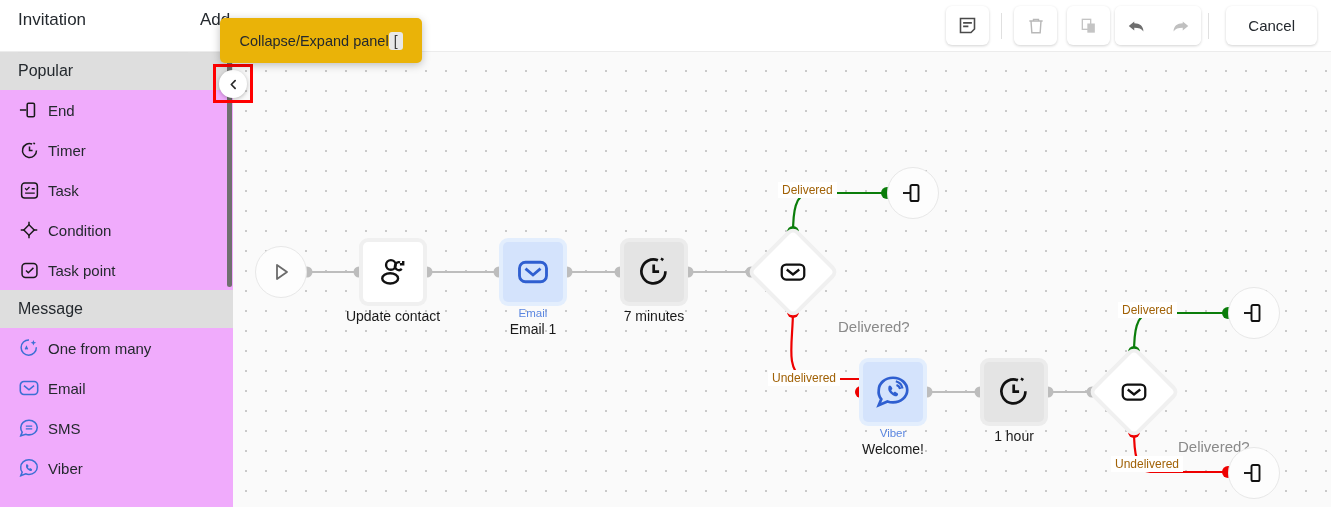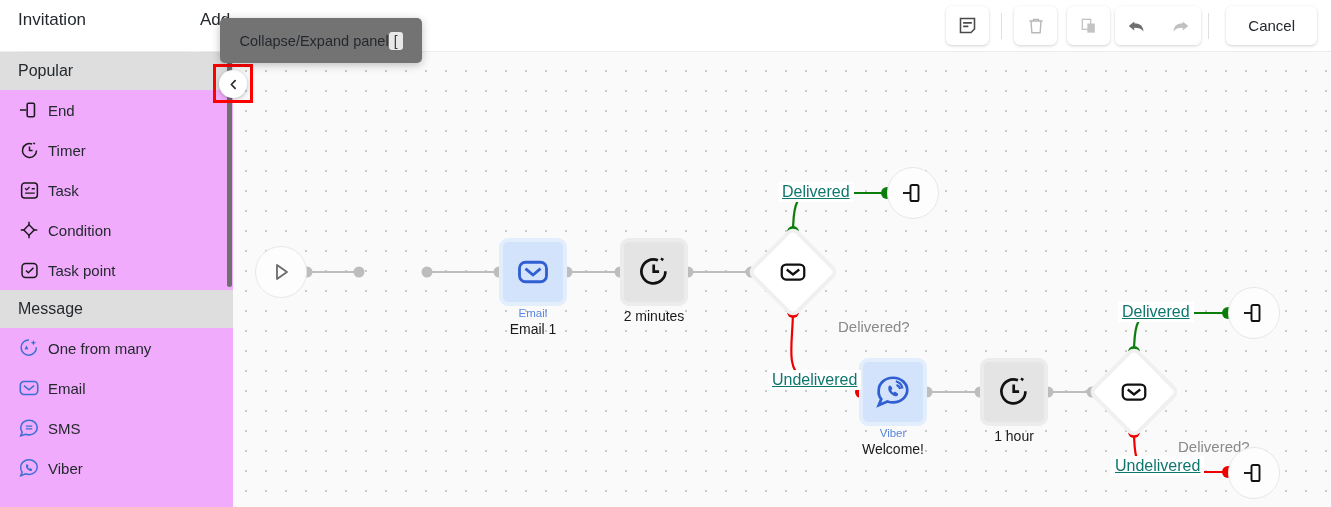--- a/index.html
+++ b/index.html
@@ -79,21 +79,21 @@
     z-index: 28; cursor: pointer;
   }
   .red-highlight {
     position: absolute; left: 213px; top: 64px; width: 40px; height: 39px;
     border: 3px solid #ff0000; z-index: 29; pointer-events: none;
   }
 
   
   .tooltip {
     position: absolute; left: 220px; top: 18px; width: 202px; height: 45px;
-    background: #737373; border-radius: 5px;
+    background: #eab308; border-radius: 5px;
     box-shadow: 0 2px 9px rgba(0,0,0,0.25);
     display: flex; align-items: center; justify-content: center;
     gap: 0; z-index: 40;
   }
   .tooltip-text { font-size: 14.5px; color: #24292e; }
   .kbd {
     background: #e8e8e8; border-radius: 3px; padding: 1px 5px;
     font-size: 14px; color: #3a3a3a; min-width: 13px; text-align: center;
   }
 
@@ -134,22 +134,22 @@
     box-shadow: 0 0 0 4px #f0f0f0;
   }
   .ndiamond-icon {
     position: absolute; left: 0; top: 0; width: 58px; height: 58px;
     display: flex; align-items: center; justify-content: center;
   }
   .cond-text {
     position: absolute; font-size: 15px; color: #8a8a8a; white-space: nowrap; text-align: center;
   }
   .edge-label {
-    position: absolute; background: #ffffff; font-size: 16px;
-    color: #0f766e; padding: 1px 4px; white-space: nowrap; text-decoration: underline;
+    position: absolute; background: #ffffff; font-size: 12px;
+    color: #a16207; padding: 1px 4px; white-space: nowrap;
   }
 </style>
 </head>
 <body>
 
 <div id="app">
 
   <div class="header">
     <div class="header-tabs">
       <div class="htab t1">Invitation</div>
@@ -356,20 +356,33 @@
     </svg>
 
     <div class="node" style="left:22px; top:194px;">
       <div class="ncircle">
         <svg width="24" height="24" viewBox="0 0 24 24" fill="none" stroke="#6b6b6b" stroke-width="1.8" stroke-linejoin="round">
           <path d="M8 5l10 7-10 7z"></path>
         </svg>
       </div>
     </div>
 
+    <div class="node" style="left:130px; top:190px;">
+      <div class="nbox white">
+        <svg width="34" height="34" viewBox="0 0 24 24" fill="none" stroke="#111" stroke-width="1.7">
+          <circle cx="10.5" cy="7" r="3.4"></circle>
+          <ellipse cx="10" cy="16.5" rx="5.6" ry="3.6"></ellipse>
+          <path d="M17 5.2a2.8 2.8 0 1 0 1.2 4.6" stroke-width="1.6"></path>
+          <path d="M19.2 4.2v2.3h-2.3"></path>
+        </svg>
+      </div>
+      <div class="nlabel" style="top:66px;">
+        <div class="main">Update contact</div>
+      </div>
+    </div>
 
     <div class="node" style="left:270px; top:190px;">
       <div class="nbox blue">
         <svg width="36" height="36" viewBox="0 0 24 24" fill="none" stroke="#2f5fd0" stroke-width="1.9">
           <rect x="3" y="5.5" width="18" height="13" rx="4"></rect>
           <path d="M7 9.8l5 4.2 5-4.2"></path>
         </svg>
       </div>
       <div class="nlabel" style="top:64px;">
         <div class="sub">Email</div>
@@ -379,21 +392,21 @@
 
     <div class="node" style="left:391px; top:190px;">
       <div class="nbox gray">
         <svg width="36" height="36" viewBox="0 0 24 24" fill="none" stroke="#111" stroke-width="1.8">
           <path d="M19.6 11.5A8 8 0 1 1 14.6 4.2"></path>
           <path d="M16.6 3.1a8 8 0 0 1 2.9 2.3" stroke-dasharray="1.8 2.4"></path>
           <path d="M11.8 7v4.8h3.6"></path>
         </svg>
       </div>
       <div class="nlabel" style="top:66px;">
-        <div class="main">2 minutes</div>
+        <div class="main">7 minutes</div>
       </div>
     </div>
 
     <div class="node" style="left:531px; top:191px; width:58px; height:58px;">
       <div class="ndiamond"></div>
       <div class="ndiamond-icon">
         <svg width="30" height="30" viewBox="0 0 24 24" fill="none" stroke="#111" stroke-width="1.8">
           <rect x="3" y="6" width="18" height="12" rx="3.5"></rect>
           <path d="M7 10l5 4 5-4"></path>
         </svg>

